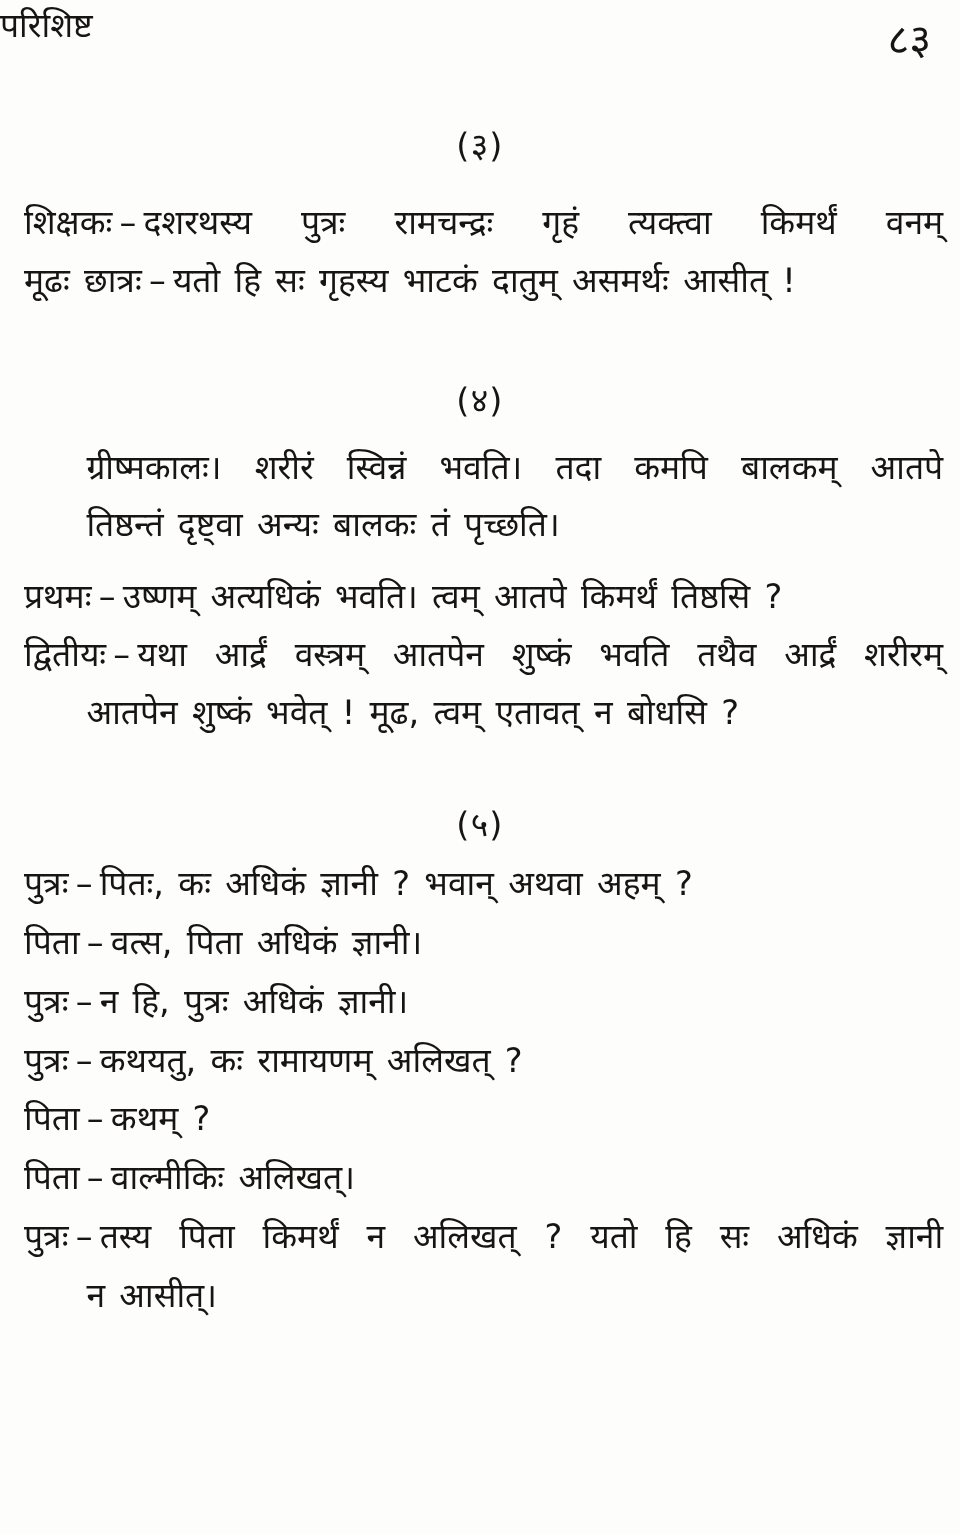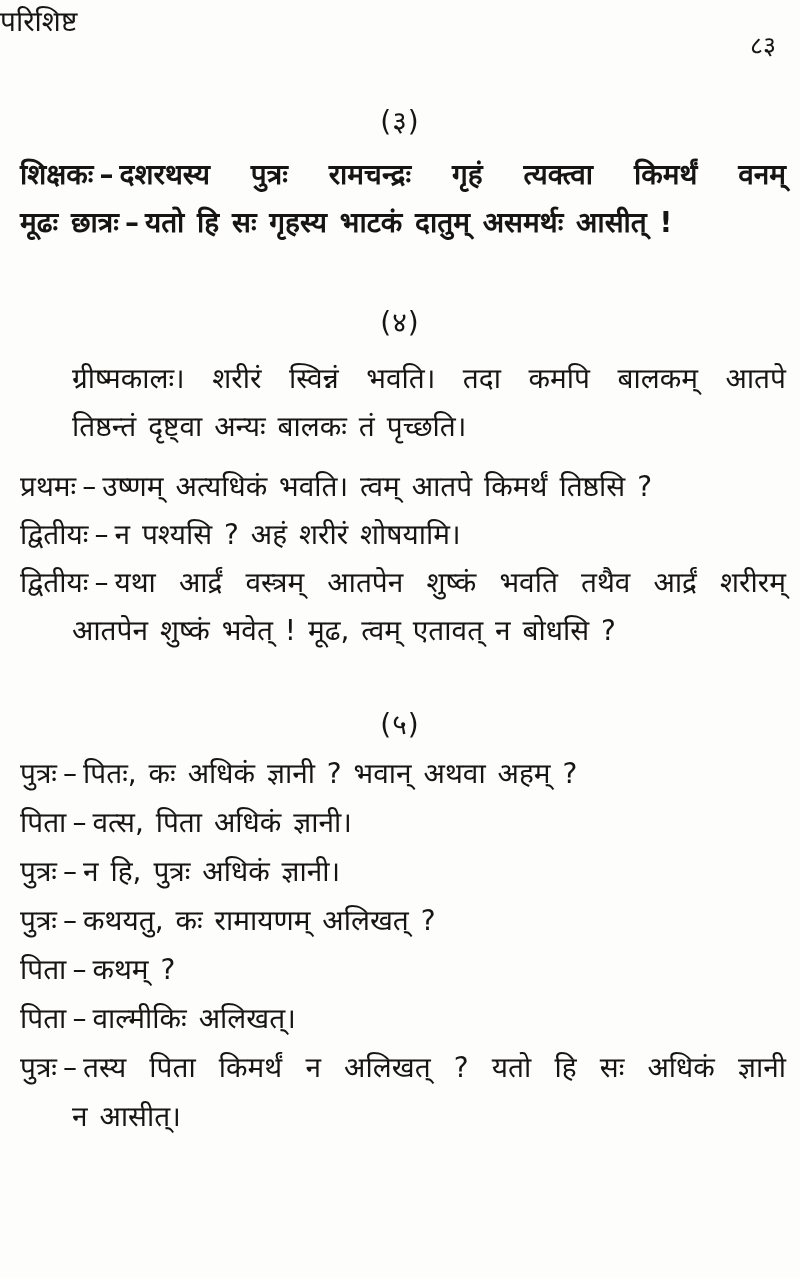--- a/index.html
+++ b/index.html
@@ -20,40 +20,40 @@
   .header {
     position: relative;
     padding-top: 0;
     height: 48px;
     font-size: 28px;
     line-height: 44px;
     text-align: left;
   }
   .page-num {
     position: absolute;
-    top: 24px;
+    top: 12px;
     right: 24px;
-    font-size: 25px;
+    font-size: 35px;
   }
   .section-heading {
     text-align: center;
     font-size: 28px;
     line-height: 48px;
     letter-spacing: 1px;
   }
   .h3 { margin-top: 50px; }
   .h4 { margin-top: 52px; }
   .h5 { margin-top: 46px; }
   .block {
     padding: 0 14px 0 20px;
     font-size: 28px;
     line-height: 48px;
     word-spacing: 3px;
   }
-  .d3 { margin-top: 5px; font-weight: bold; }
+  .d3 { margin-top: 16px; }
   .intro { margin-top: 8px; }
   .d4 { margin-top: 12px; }
   .d5 { }
   .d5 .dline, .d5 .cont { line-height: 49px; }
   .dline .speaker { white-space: nowrap; }
   .dash { padding: 0 6px; }
   .cont { padding-left: 52px; }
   .indent { padding-left: 52px; }
   .full {
     text-align: justify;
@@ -85,23 +85,20 @@
 
   <div class="block intro">
     <div class="indent full">ग्रीष्मकालः। शरीरं स्विन्नं भवति। तदा कमपि बालकम् आतपे</div>
     <div class="indent">तिष्ठन्तं दृष्ट्वा अन्यः बालकः तं पृच्छति।</div>
   </div>
 
   <div class="block d4">
     <div class="dline">
       <span class="speaker">प्रथमः</span><span class="dash">–</span><span>उष्णम् अत्यधिकं भवति। त्वम् आतपे किमर्थं तिष्ठसि ?</span>
     </div>
-    <div class="dline">
-      <span class="speaker">द्वितीयः</span><span class="dash">–</span><span>न पश्यसि ? अहं शरीरं शोषयामि।</span>
-    </div>
     <div class="dline full">
       <span class="speaker">द्वितीयः</span><span class="dash">–</span><span>यथा आर्द्रं वस्त्रम् आतपेन शुष्कं भवति तथैव आर्द्रं शरीरम्</span>
     </div>
     <div class="cont">आतपेन शुष्कं भवेत् ! मूढ, त्वम् एतावत् न बोधसि ?</div>
   </div>
 
   <div class="section-heading h5">(५)</div>
 
   <div class="block d5">
     <div class="dline">

